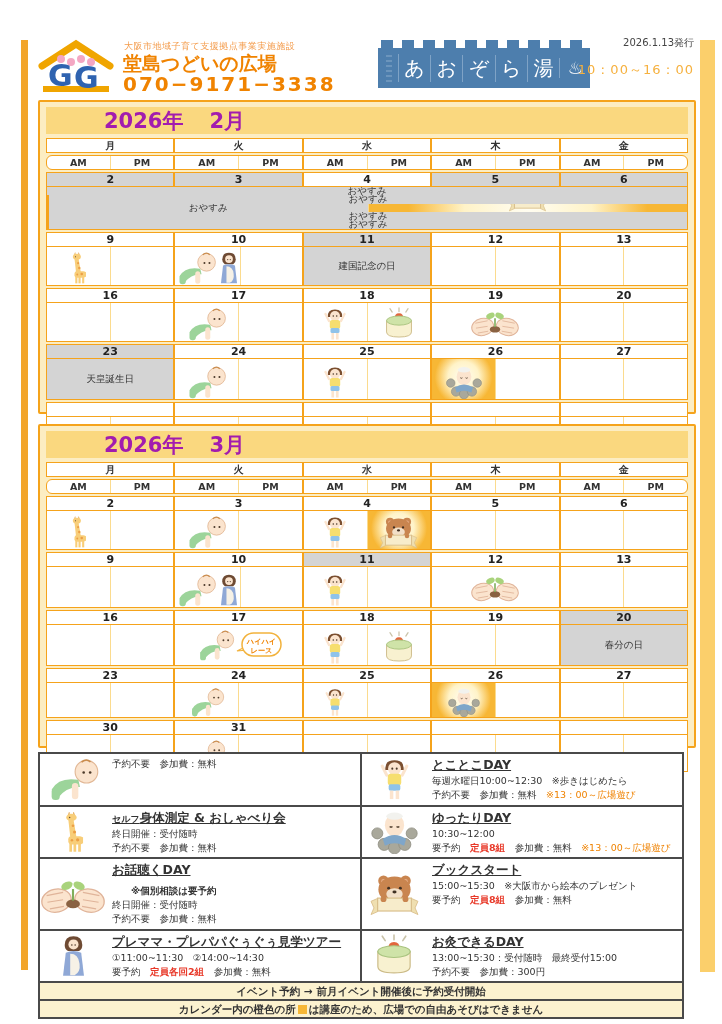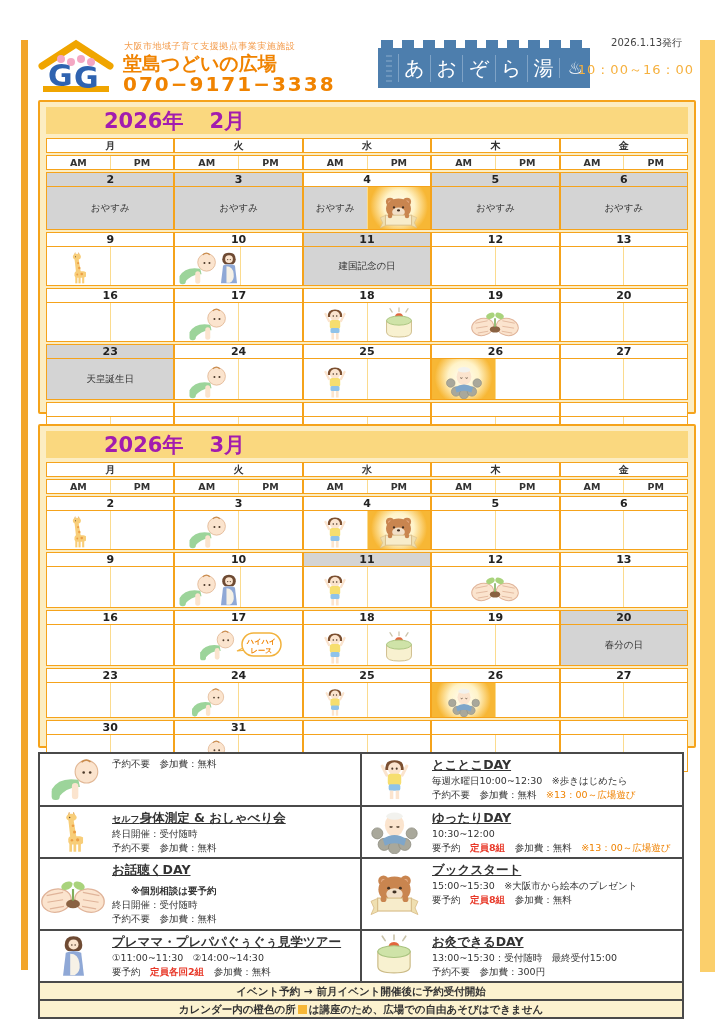--- a/index.html
+++ b/index.html
@@ -15,32 +15,32 @@
   .phone{position:absolute;left:123px;top:72px;font-size:20px;font-weight:bold;color:#F08300;letter-spacing:2px;}
   .noren{position:absolute;left:378px;top:40px;width:212px;}
   .noren-tabs{height:8px;margin:0 3px;
     background:repeating-linear-gradient(90deg,#4D7EAD 0 12px,transparent 12px 21px);}
   .noren-band{height:40px;background:#4D7EAD;display:flex;align-items:center;}
   .noren-small{width:18px;height:28px;margin-left:2px;border-right:1px solid #7FA3C6;
     background:repeating-linear-gradient(0deg,#6C95BC 0 2px,#4D7EAD 2px 5px);background-size:6px 100%;background-repeat:no-repeat;background-position:center;}
   .noren-ch{flex:1;text-align:center;color:#fff;font-size:20px;border-left:1px solid #7FA3C6;}
   .noren-ch:nth-child(2){border-left:none;}
   .noren-sym{width:30px;text-align:center;color:#fff;font-size:17px;border-left:1px solid #7FA3C6;}
-  .issued{position:absolute;right:40px;top:36px;font-size:10px;color:#444;}
+  .issued{position:absolute;right:28px;top:36px;font-size:10px;color:#444;}
   .hours{position:absolute;right:28px;top:61px;font-size:13px;color:#F6B13F;letter-spacing:1px;}
   
   .calendar{position:absolute;left:38px;width:658px;border:2px solid #F5A31B;background:#FCEDC2;
     border-radius:2px;padding:5px 6px;box-sizing:border-box;}
   #cal-feb{top:100px;height:314px;}
   #cal-mar{top:424px;height:324px;}
   .cal-title{height:27px;background:#FAD87F;display:flex;align-items:center;gap:26px;
     padding-left:58px;color:#a21caf;font-weight:bold;font-size:21px;}
   .wd-row,.ampm-row{display:flex;background:#fff;border:1px solid #F5A31B;}
   .wd-row{margin-top:4px;height:13px;}
-  .ampm-row{margin-top:2px;height:13px;}
+  .ampm-row{margin-top:2px;height:13px;border-radius:6px;}
   .wd{flex:1;border-left:2px solid #F5A31B;text-align:center;font-size:10px;font-weight:bold;line-height:13px;}
   .wd:first-child{border-left:none;}
   .ampmday{flex:1;display:flex;border-left:2px solid #F5A31B;}
   .ampmday:first-child{border-left:none;}
   .ampmday span{flex:1;text-align:center;font-size:9.5px;font-weight:bold;line-height:13px;}
   .ampmday span.pmlab{border-left:1px solid #FBDB8E;}
   .week{margin-top:2px;border:1px solid #F5A31B;background:#fff;}
   .daterow{display:flex;height:13px;border-bottom:1px solid #F5A31B;}
   .datecell{flex:1;border-left:2px solid #F5A31B;text-align:center;font-size:11px;font-weight:bold;line-height:13px;color:#222;}
   .datecell:first-child{border-left:none;}
@@ -144,21 +144,21 @@
         </div>
       </div>
       <div class="week">
         <div class="daterow">
           <div class="datecell dategrey">2</div>
           <div class="datecell dategrey">3</div>
           <div class="datecell">4</div>
           <div class="datecell dategrey">5</div>
           <div class="datecell dategrey">6</div>
         </div>
-        <div class="contentrow" style="height: 42px;">
+        <div class="contentrow" style="height: 42px; flex-direction: column;">
           <div class="daycell">
             <div class="fullcell greycell">おやすみ</div>
           </div>
           <div class="daycell">
             <div class="fullcell greycell">おやすみ</div>
           </div>
           <div class="daycell">
             <div class="half am greycell" style="align-items: center;">おやすみ</div>
             <div class="half pm hl">
               <svg width="41" height="34" viewBox="0 0 36 30">

